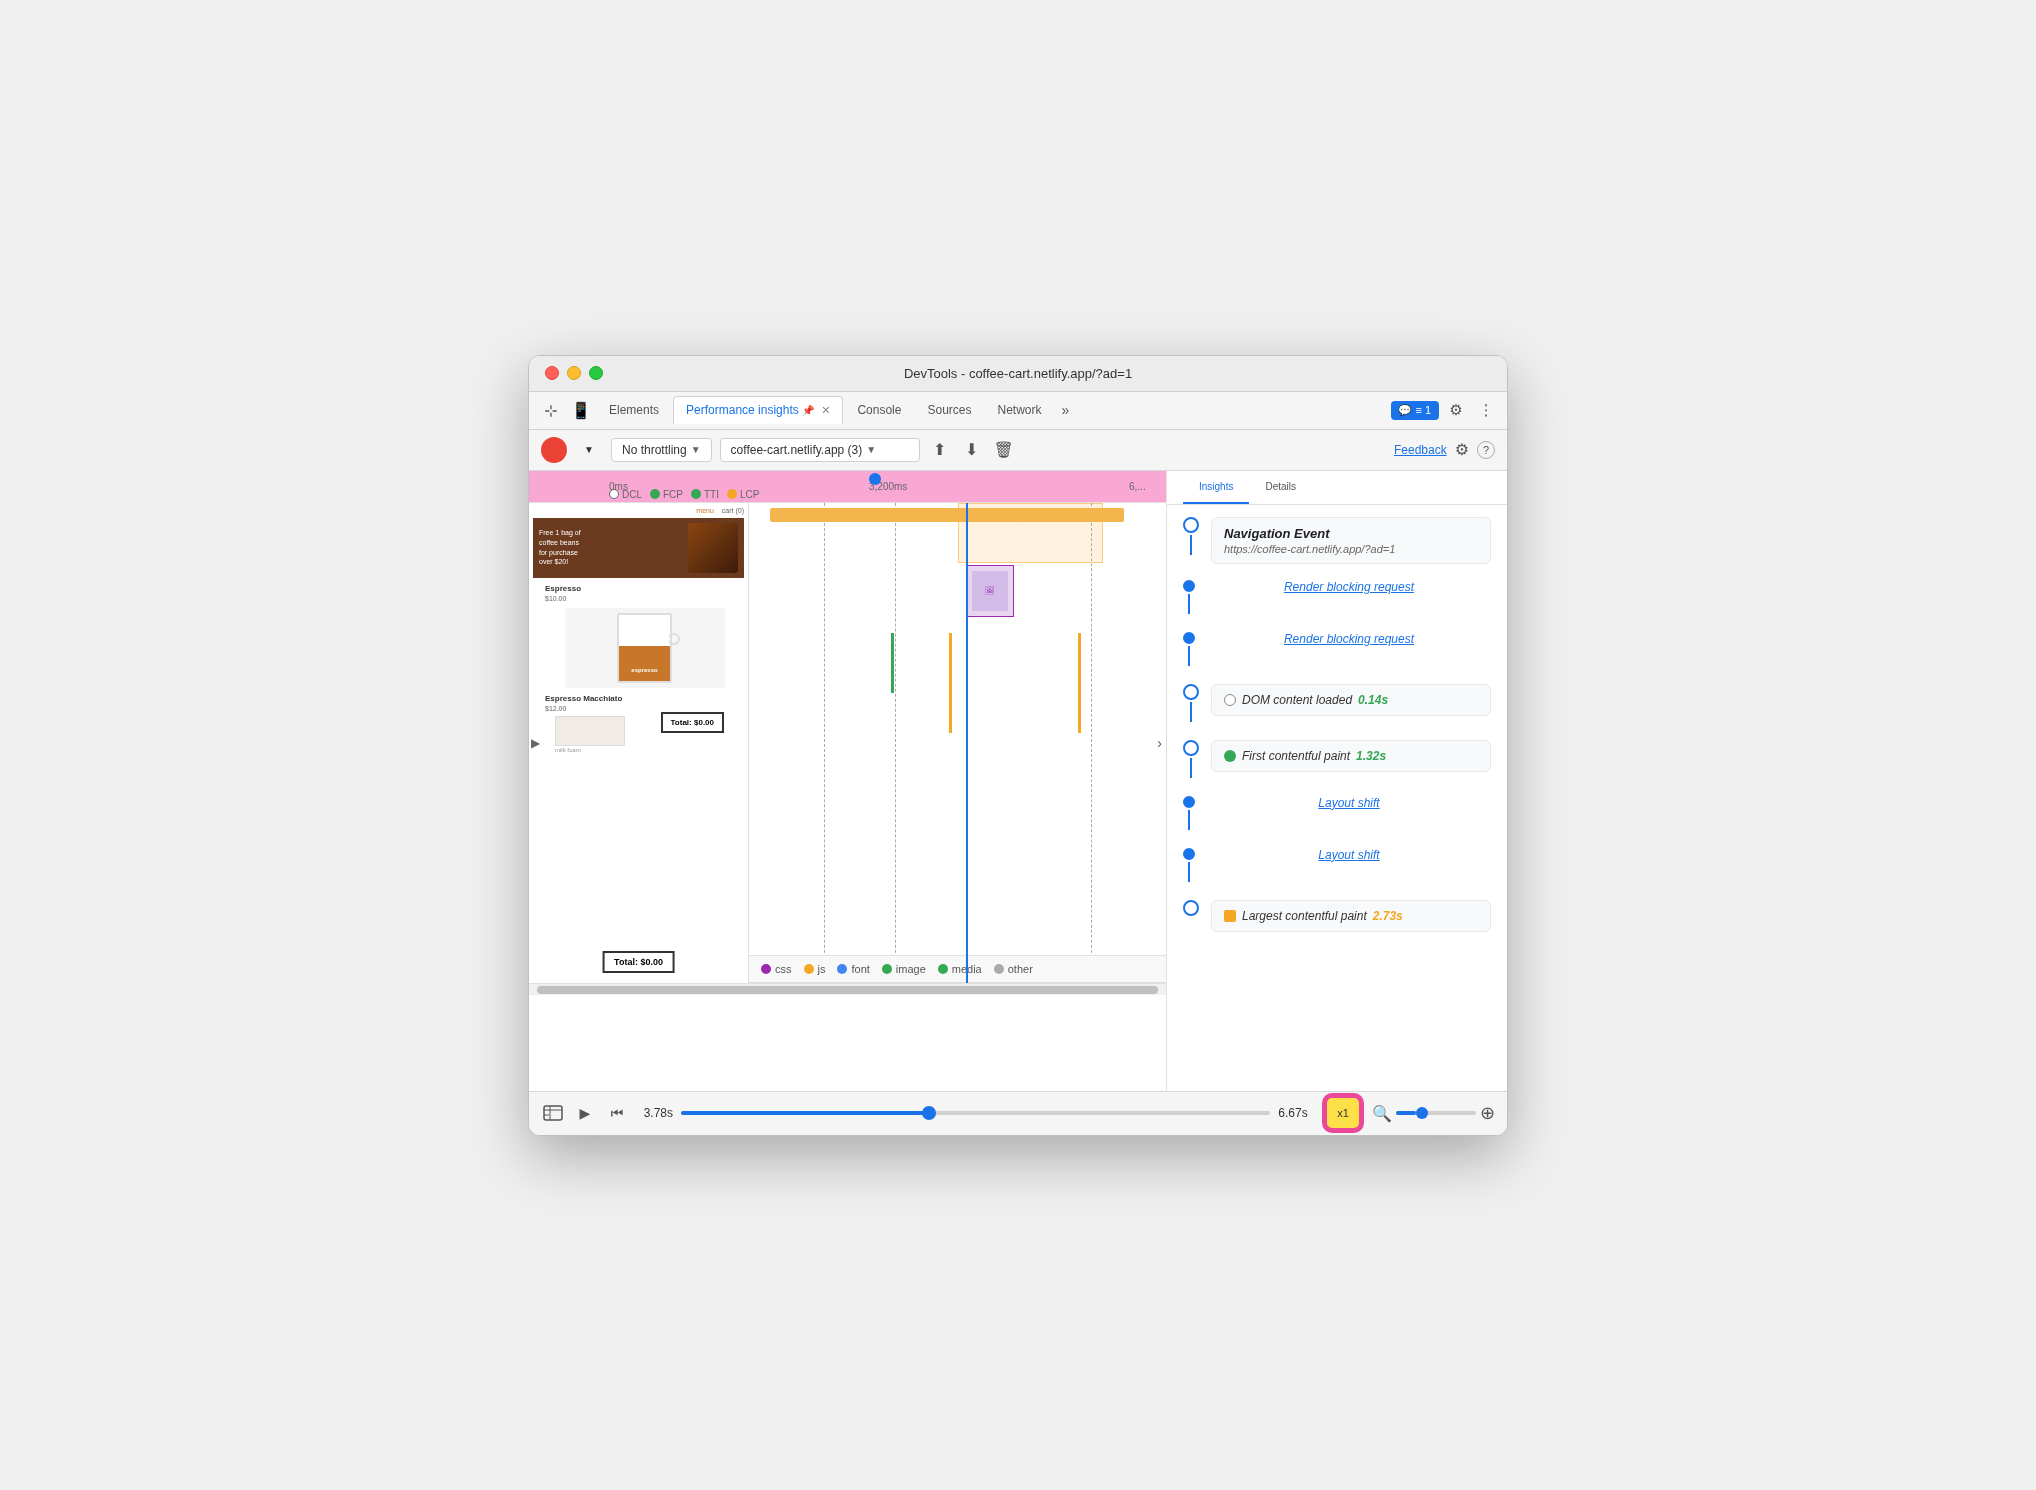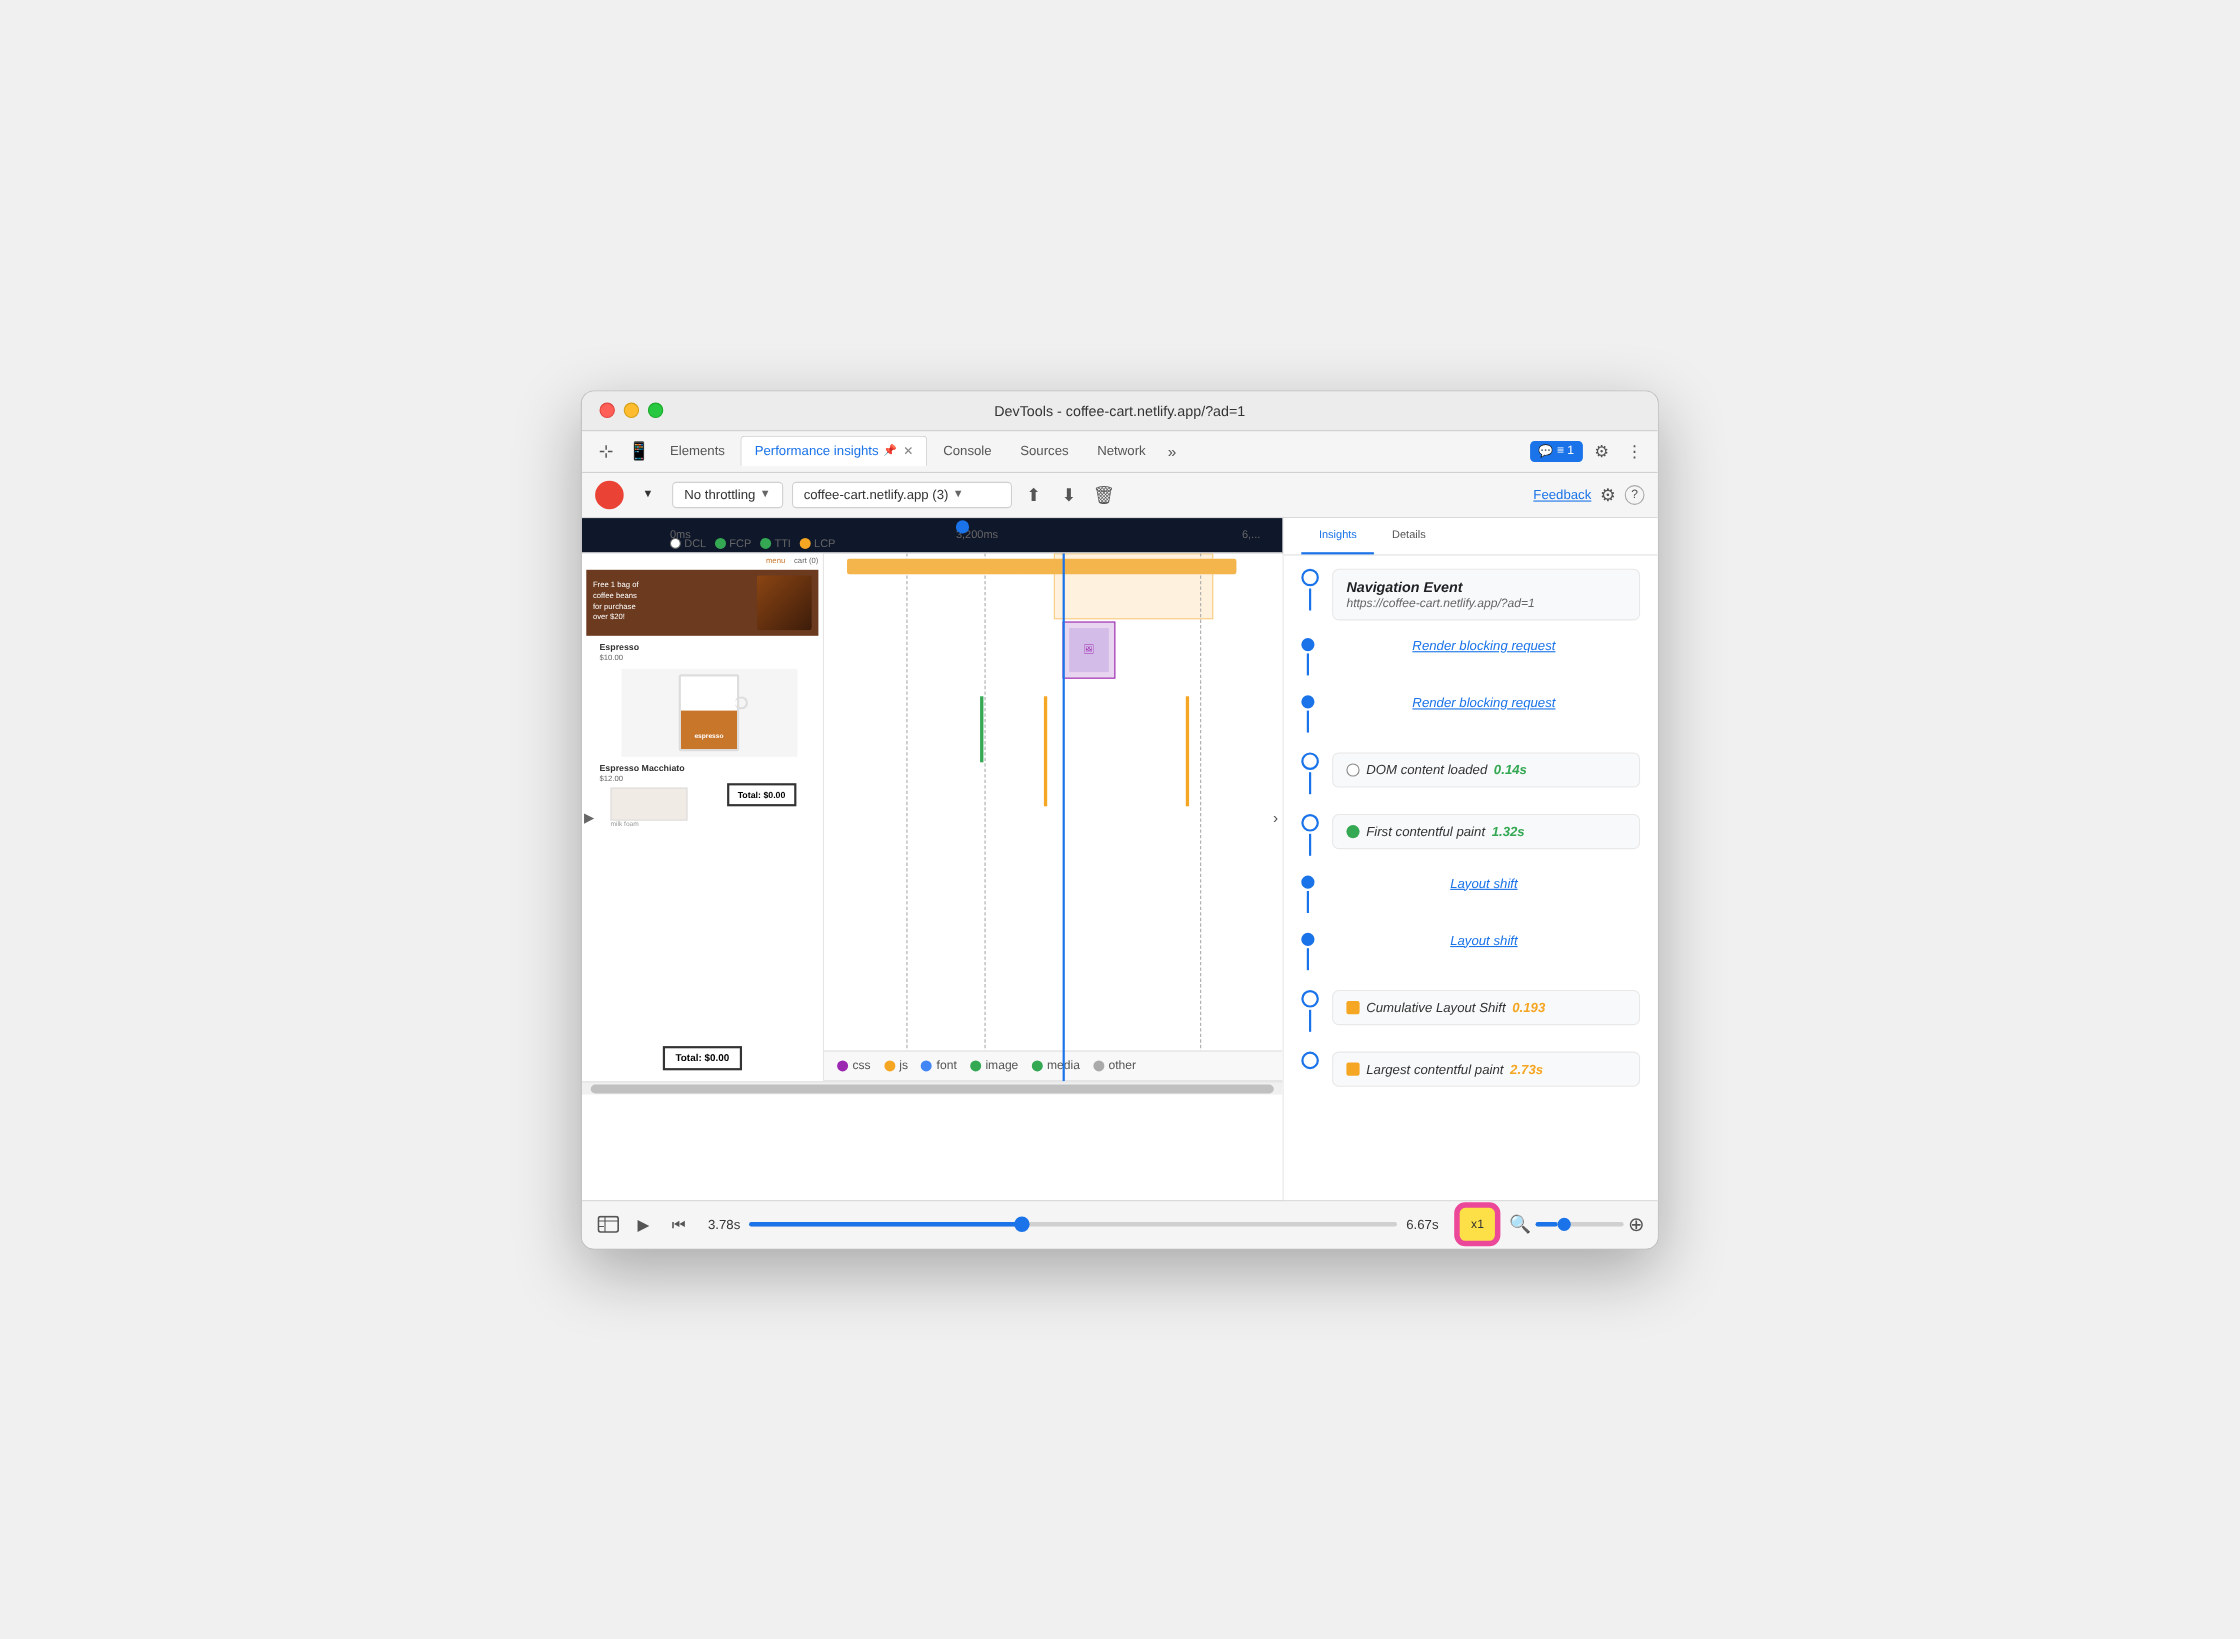--- a/index.html
+++ b/index.html
@@ -207,21 +207,21 @@
     .timeline-panel {
       flex: 1;
       display: flex;
       flex-direction: column;
       border-right: 1px solid #e0e0e0;
       overflow: hidden;
     }
     
     .time-ruler {
       height: 32px;
-      background: #0f172a;
+      background: #f9a8d4;
       border-bottom: 1px solid #e0e0e0;
       display: flex;
       align-items: center;
       padding: 0 8px;
       position: relative;
       font-size: 11px;
       color: #666;
     }
     
     .legend-bar {
@@ -874,33 +874,20 @@
         <div class="timeline-item">
           <div class="timeline-connector">
             <div class="timeline-circle small"></div>
             <div class="timeline-line"></div>
           </div>
           <div class="insight-card link-style">
             <a class="insight-link">Layout shift</a>
           </div>
         </div>
 
-        <div class="timeline-item">
-          <div class="timeline-connector">
-            <div class="timeline-circle"></div>
-            <div class="timeline-line"></div>
-          </div>
-          <div class="insight-card">
-            <div class="insight-metric">
-              <div class="metric-icon orange"></div>
-              <span class="metric-label">Cumulative Layout Shift </span>
-              <span class="metric-value">0.193</span>
-            </div>
-          </div>
-        </div>
 
         <div class="timeline-item">
           <div class="timeline-connector">
             <div class="timeline-circle"></div>
           </div>
           <div class="insight-card">
             <div class="insight-metric">
               <div class="metric-icon orange"></div>
               <span class="metric-label">Largest contentful paint </span>
               <span class="metric-value">2.73s</span>

